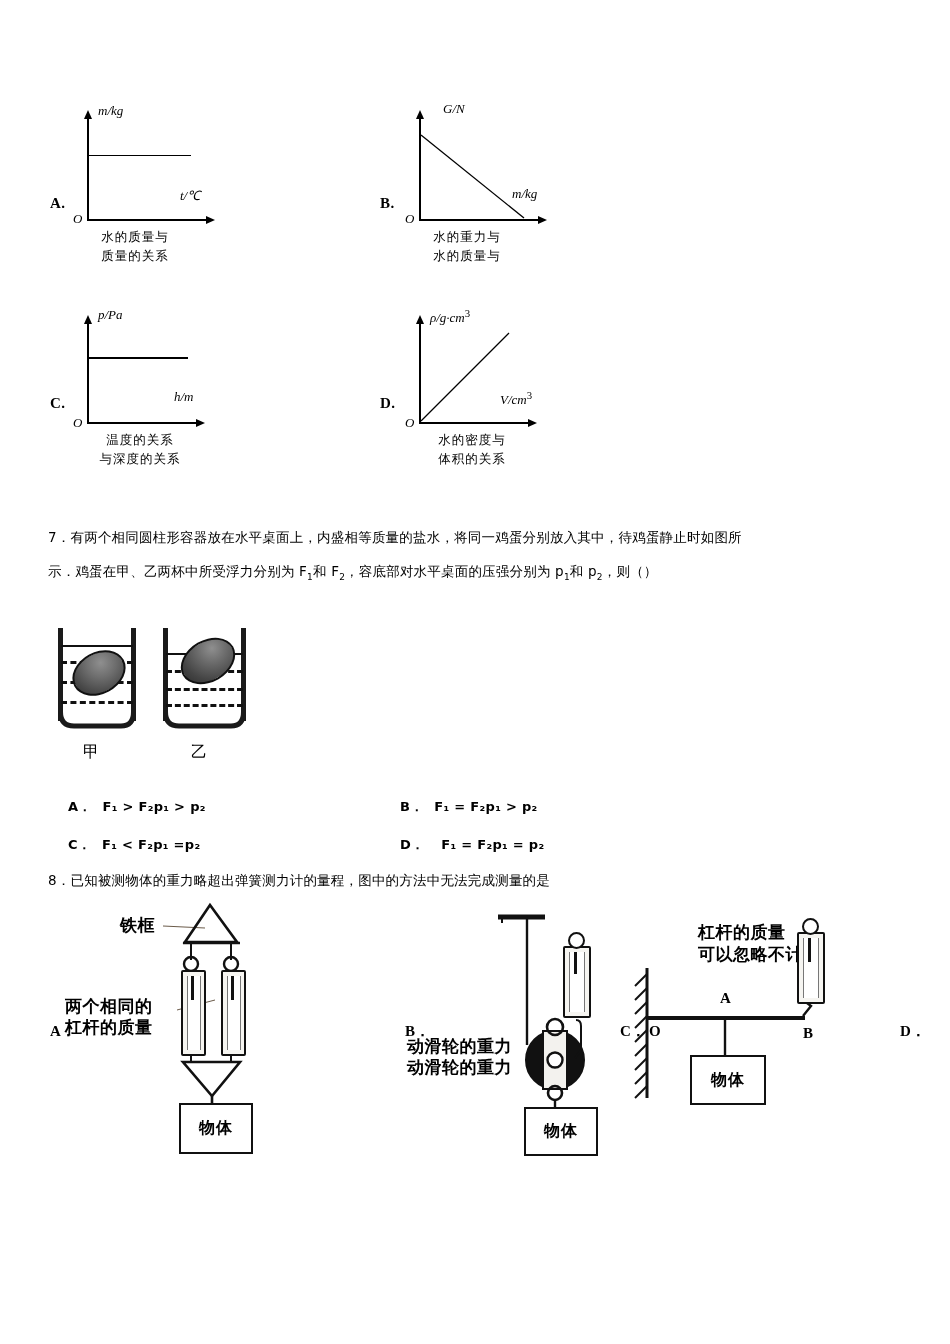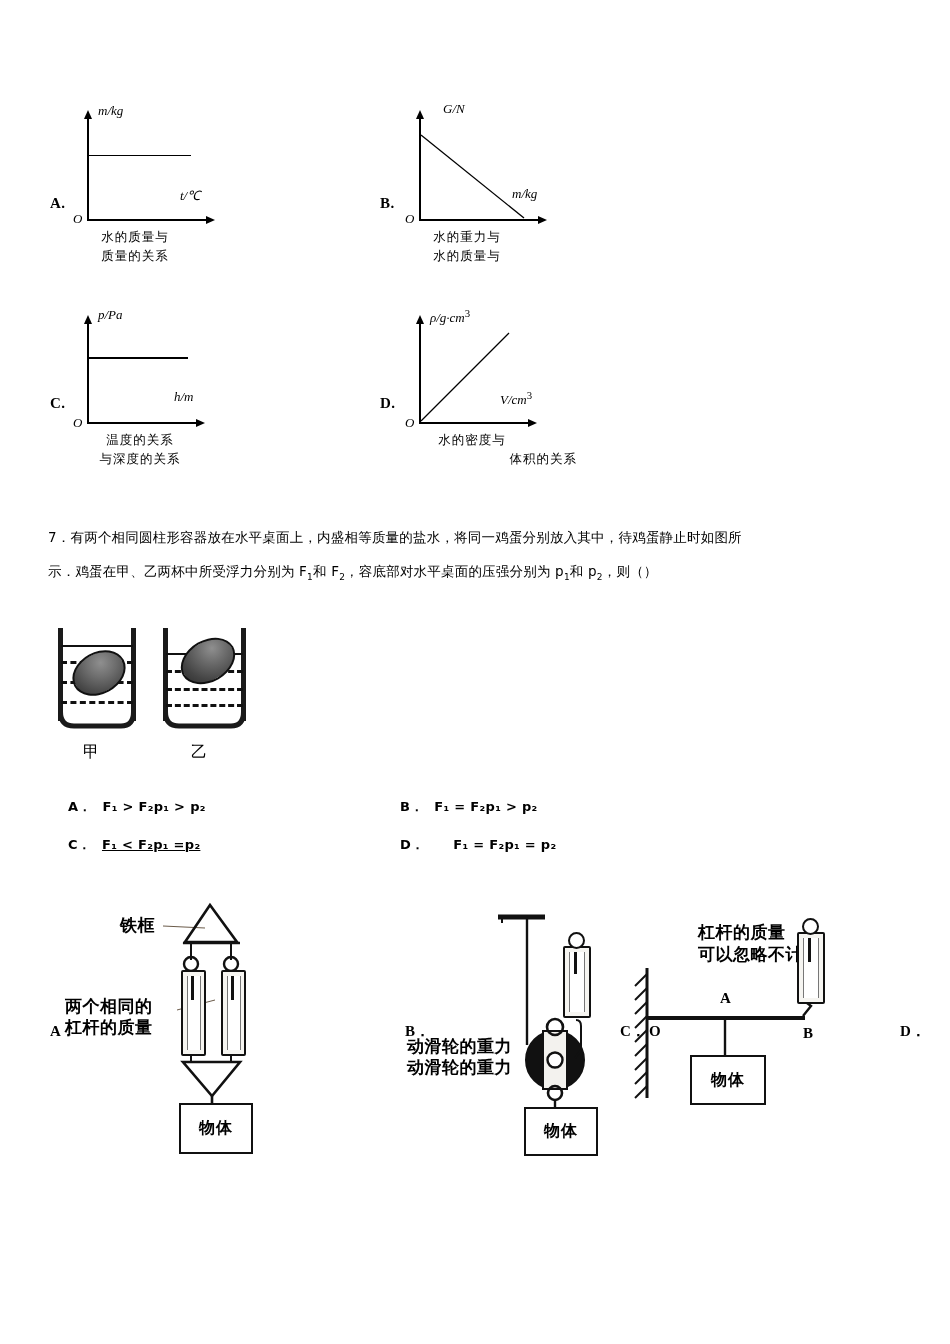--- a/index.html
+++ b/index.html
@@ -214,21 +214,21 @@
     <div class="arrow-up" style="left:44px; top:10px;"></div>
     <div class="axis-h" style="left:47px; top:117px; width:110px;"></div>
     <div class="arrow-right" style="left:156px; top:114px;"></div>
     <div class="ax-label" style="left:58px; top:2px;"><span>ρ/g·cm</span><sup class="up">3</sup></div>
     <div class="ax-label" style="left:128px; top:84px;"><span>V/cm</span><sup class="up">3</sup></div>
     <div class="origin-o" style="left:33px; top:110px;">O</div>
     <svg class="data-diag" style="left:0; top:0;" width="200" height="170">
       <line x1="49" y1="116" x2="137" y2="28" stroke="#000" stroke-width="1.3"></line>
     </svg>
     <div class="caption" style="left:-5px; top:126px; width:210px;">水的密度与</div>
-    <div class="caption" style="left:-5px; top:145px; width:210px;text-align:right;">体积的关系</div>
+    <div class="caption" style="left:-5px; top:145px; width:210px;">体积的关系</div>
   </div>
 
   <div class="qtext" style="left:48px; top:520px;">7．有两个相同圆柱形容器放在水平桌面上，内盛相等质量的盐水，将同一鸡蛋分别放入其中，待鸡蛋静止时如图所</div>
   <div class="qtext" style="left:48px; top:554px;"><span>示．鸡蛋在甲、乙两杯中所受浮力分别为 F</span><sub>1</sub><span>和 F</span><sub>2</sub><span>，容底部对水平桌面的压强分别为 p</span><sub>1</sub><span>和 p</span><sub>2</sub><span>，则（）</span></div>
 
   <div class="beaker" style="left:58px; top:628px;">
     <div class="bk-wall" style="left:0; top:0; width:5px; height:93px;"></div>
     <div class="bk-wall" style="left:73px; top:0; width:5px; height:93px;"></div>
     <svg style="position:absolute; left:0; top:60px;" width="80" height="50">
       <path d="M2.5 0 L2.5 24 Q2.5 38 16 38 L63 38 Q75.5 38 75.5 24 L75.5 0" fill="none" stroke="#1a1a1a" stroke-width="5"></path>
@@ -260,27 +260,28 @@
   <div class="ansrow" style="left:68px; top:798px;">
     <span>A．</span>
     <span style="margin-left:6px;">F₁ &gt; F₂p₁ &gt; p₂</span>
   </div>
   <div class="ansrow" style="left:400px; top:798px;">
     <span>B．</span>
     <span style="margin-left:6px;">F₁ = F₂p₁ &gt; p₂</span>
   </div>
   <div class="ansrow" style="left:68px; top:836px;">
     <span>C．</span>
-    <span style="margin-left:6px;text-decoration:underline;">F₁ &lt; F₂p₁ =p₂</span>
+    <span style="margin-left:6px;">F₁ &lt; F₂p₁ =p₂</span>
   </div>
   <div class="ansrow" style="left:400px; top:836px;">
     <span>D．</span>
-    <span style="margin-left:24px;">F₁ = F₂p₁ = p₂</span>
-  </div>
-
+    <span style="margin-left:12px;">F₁ = F₂p₁ = p₂</span>
+  </div>
+
+  <div class="qtext" style="left:48px; top:863px;">8．已知被测物体的重力略超出弹簧测力计的量程，图中的方法中无法完成测量的是</div>
 
   <div style="position:absolute; left:55px; top:900px; width:320px; height:260px;">
     <div class="q8-letter" style="left:-5px; top:122px;">A．</div>
 
     <div class="fig-label" style="left:65px; top:15px;">铁框</div>
     <svg style="position:absolute; left:0; top:0;" width="320" height="260">
       <line x1="108" y1="26" x2="150" y2="28" stroke="#6b5b4a" stroke-width="1"></line>
       <line x1="122" y1="110" x2="160" y2="100" stroke="#6b5b4a" stroke-width="1"></line>
 
       <path d="M155 5 L130 42 L182 42 Z" fill="none" stroke="#111" stroke-width="2.6"></path>

